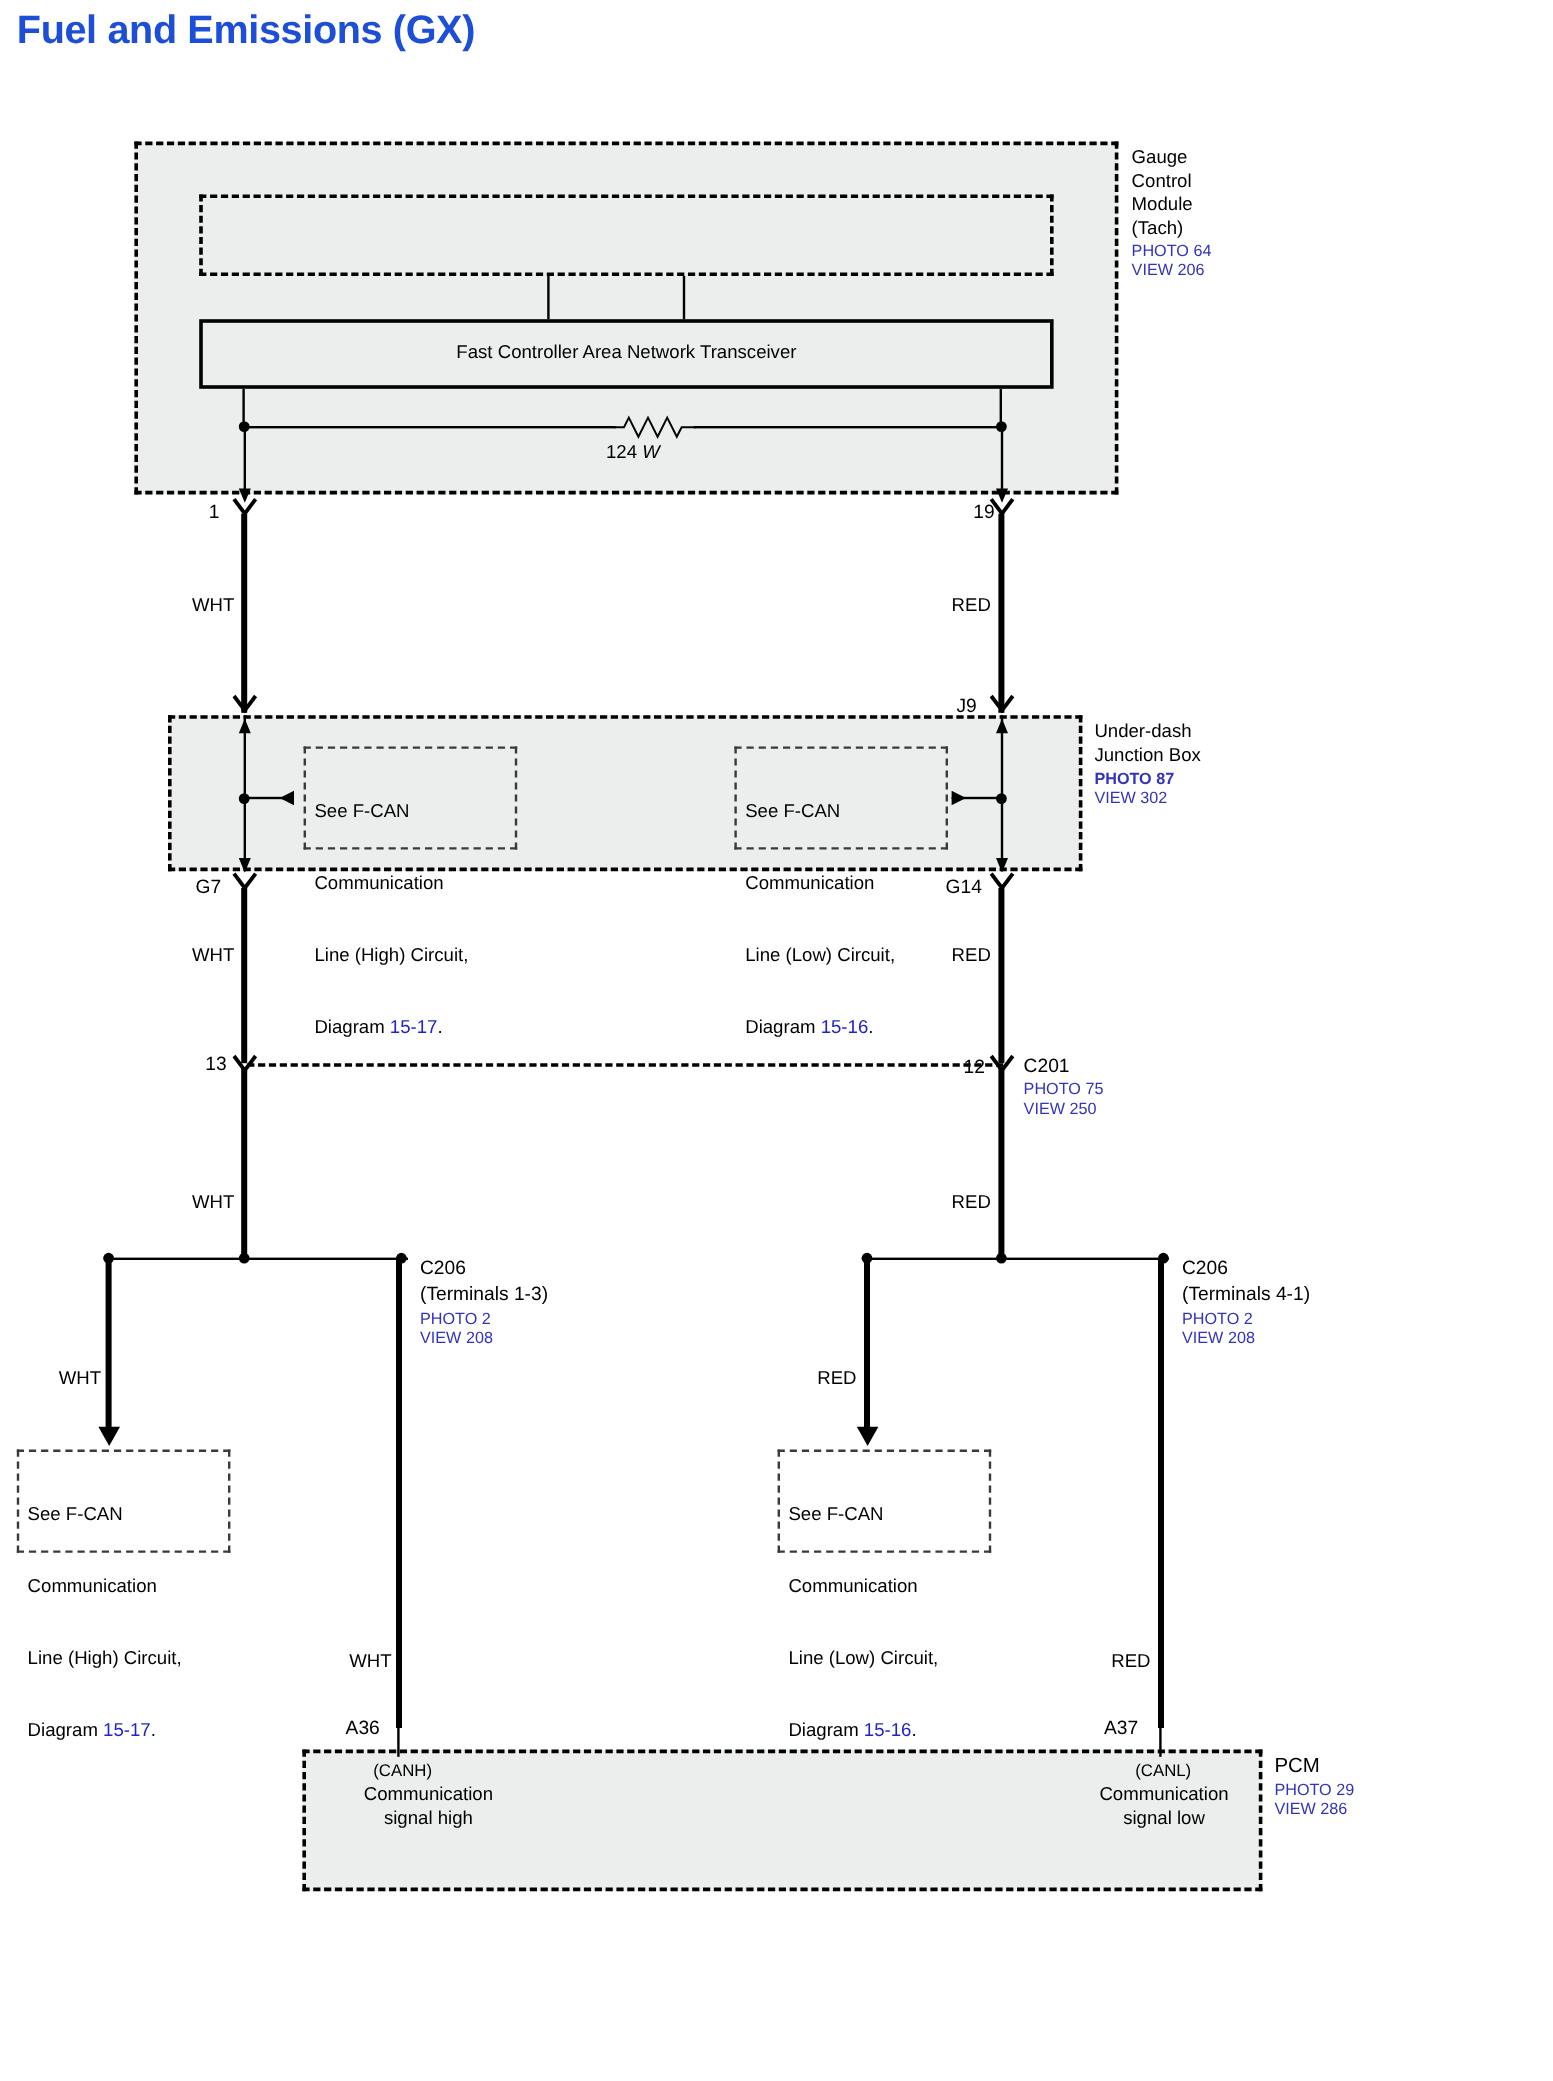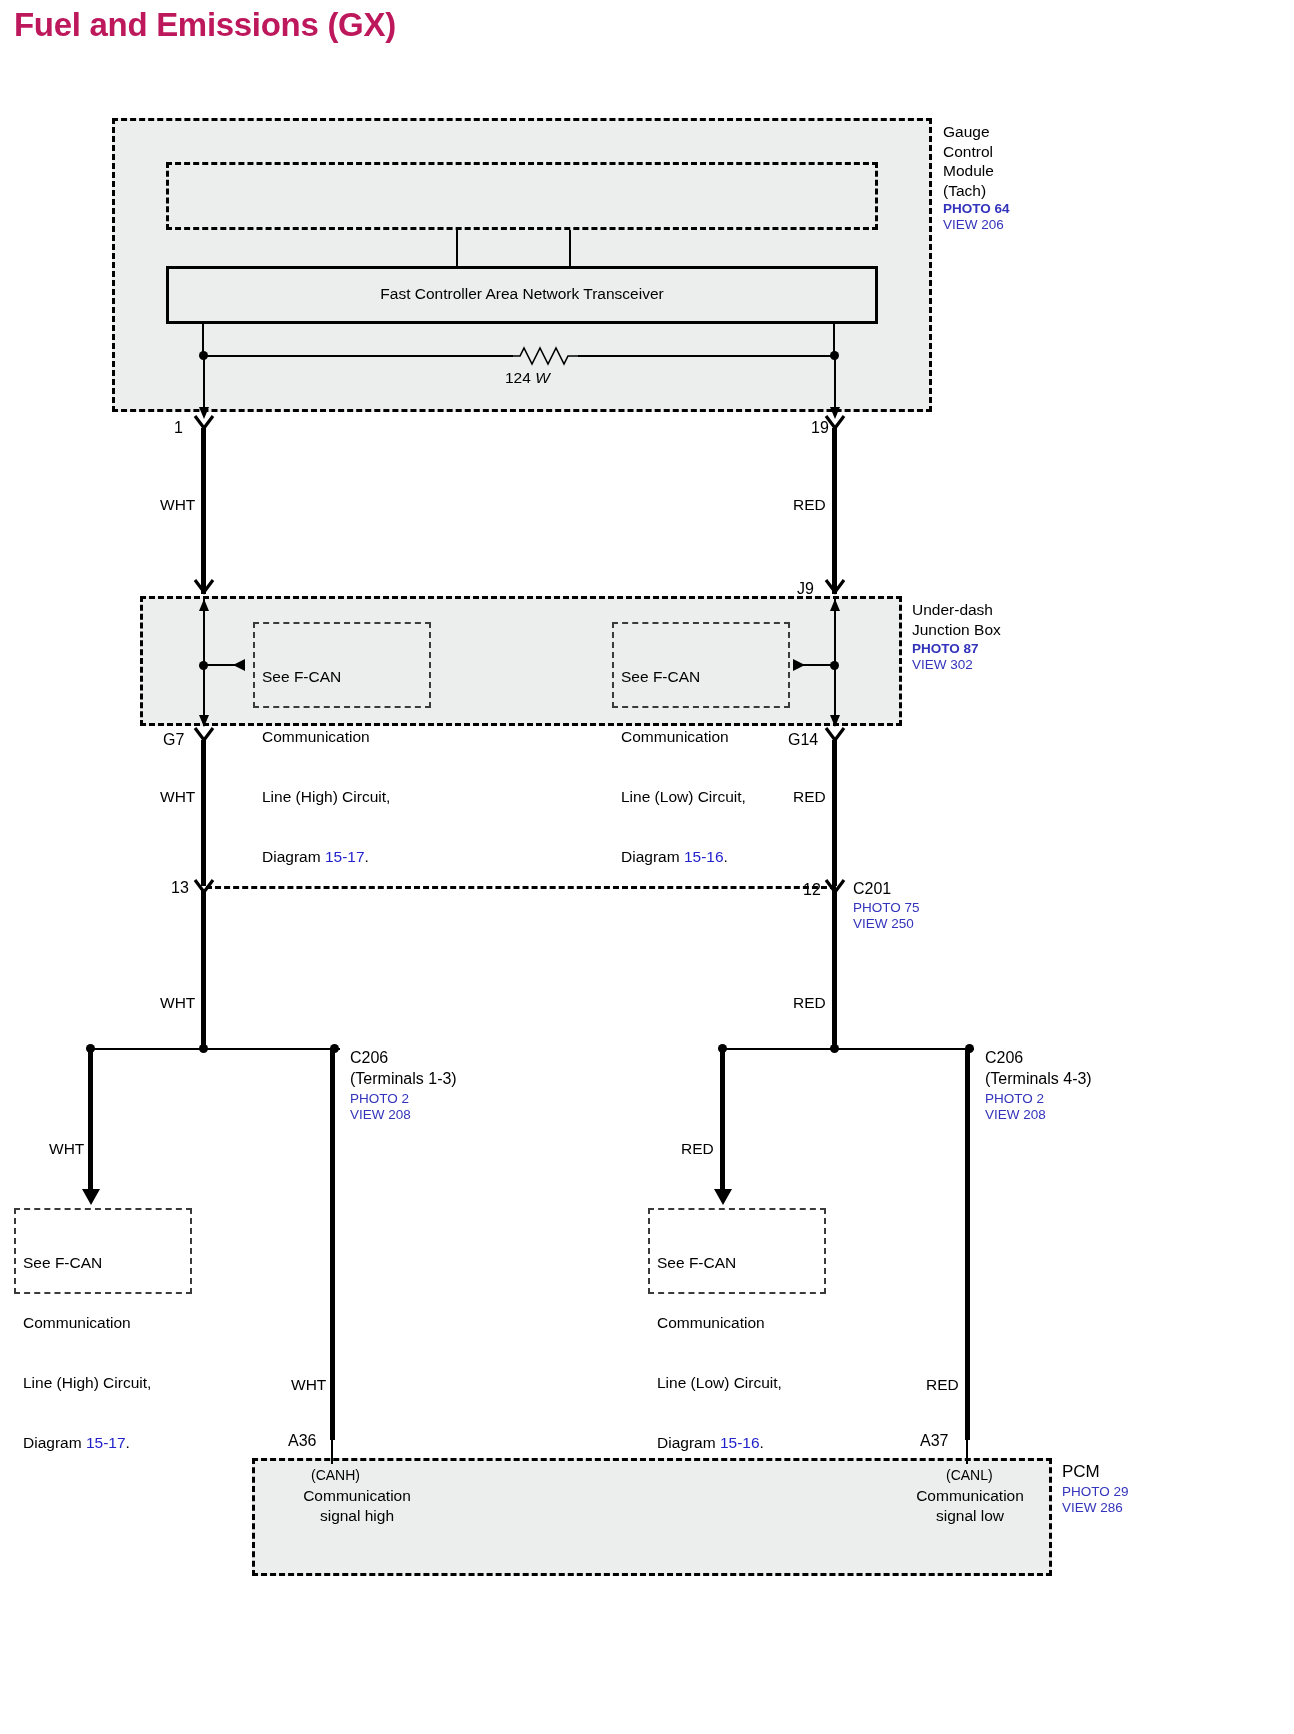--- a/index.html
+++ b/index.html
@@ -9,21 +9,21 @@
   }
   #page {
     position: relative;
     width: 1294px; height: 1734px;
     background: #ffffff;
     overflow: hidden;
   }
   
   .title {
     position: absolute; left: 14px; top: 6px;
-    font-size: 33px; font-weight: bold; color: #be185d;
+    font-size: 33px; font-weight: bold; color: #1d4ed8;
     letter-spacing: -0.3px;
   }
   .subtitle-row {
     position: absolute; left: 8px; top: 58px;
     width: 1270px; height: 40px;
   }
   .subtitle-dash {
     position: absolute; left: 4px; top: 11px;
     width: 16px; height: 4px; background: #000;
   }
@@ -95,21 +95,21 @@
 </head>
 <body>
 
 <div id="page">
 
   <div class="title">Fuel and Emissions (GX)</div>
 
   <div class="mod" style="left:112px; top:118px; width:820px; height:294px;"></div>
 
   <div class="txt" style="left:943px; top:122px; line-height:19.5px;">Gauge<br>Control<br>Module<br>(Tach)</div>
-  <div class="photo" style="left:943px; top:200px;font-weight:bold;">PHOTO 64</div>
+  <div class="photo" style="left:943px; top:200px;">PHOTO 64</div>
   <div class="photo" style="left:943px; top:216px;">VIEW 206</div>
 
   <div class="dashbox" style="left:166px; top:162px; width:712px; height:68px;"></div>
 
   <div class="thinwire" style="left:456px; top:230px; width:2px; height:38px;"></div>
   <div class="thinwire" style="left:569px; top:230px; width:2px; height:38px;"></div>
 
   <div class="solidbox" style="left:166px; top:266px; width:712px; height:58px;"></div>
   <div class="boxlabel" style="left:166px; top:285px; width:712px;">Fast Controller Area Network Transceiver</div>
 
@@ -260,21 +260,21 @@
   </div>
 
   <div class="wire" style="left:330px; top:1050px; width:5px; height:390px;"></div>
   <div class="txt" style="left:291px; top:1375px;">WHT</div>
 
   <div class="thinwire" style="left:722px; top:1048px; width:252px; height:2px;"></div>
   <div class="dot" style="left:718px; top:1044px;"></div>
   <div class="dot" style="left:830px; top:1044px;"></div>
   <div class="dot" style="left:965px; top:1044px;"></div>
   <div class="txt" style="left:985px; top:1048px; font-size:16px;">C206</div>
-  <div class="txt" style="left:985px; top:1069px; font-size:16px;">(Terminals 4-3)</div>
+  <div class="txt" style="left:985px; top:1069px; font-size:16px;">(Terminals 4-1)</div>
   <div class="photo" style="left:985px; top:1090px;">PHOTO 2</div>
   <div class="photo" style="left:985px; top:1106px;">VIEW 208</div>
 
   <div class="wire" style="left:720px; top:1050px; width:5px; height:142px;"></div>
   <div class="txt" style="left:681px; top:1139px;">RED</div>
   <svg style="left:712px; top:1186px;" width="22" height="20">
     <polygon points="11,19 2,3 20,3" fill="#000"></polygon>
   </svg>
   <div class="refbox" style="left:648px; top:1208px; width:178px; height:86px;"></div>
   <div class="reftext" style="left:657px; top:1213px;">

